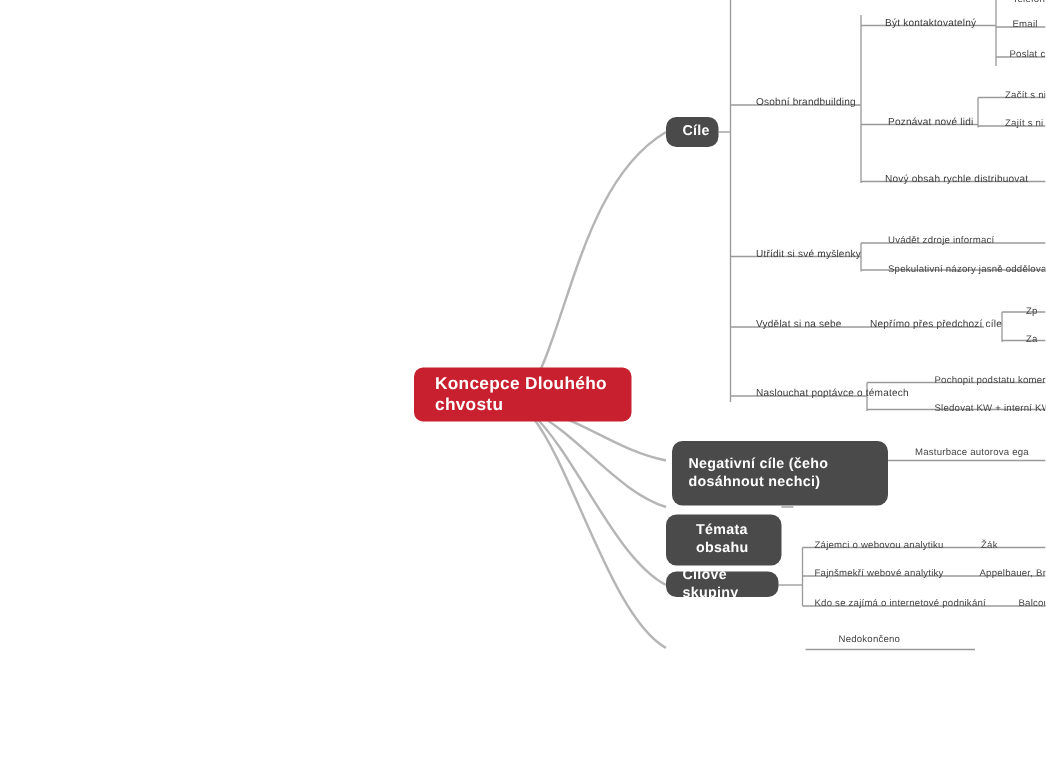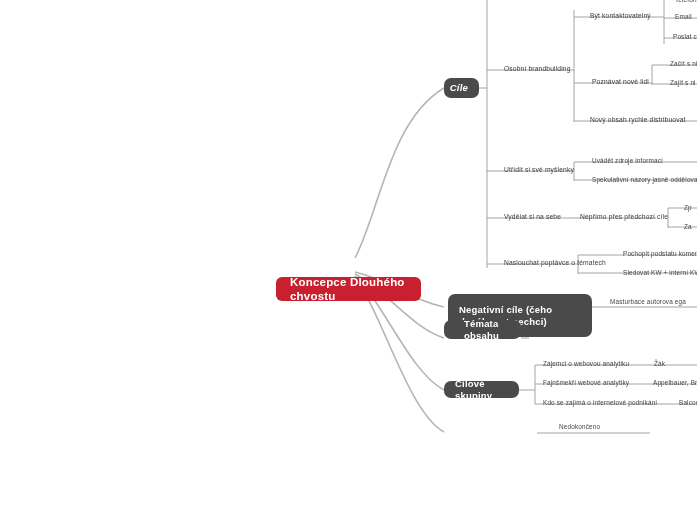--- a/index.html
+++ b/index.html
@@ -121,33 +121,33 @@
       <path d="M 519 390 L 535 390"></path>
       <path d="M 535 365 L 535 404"></path>
       <path d="M 535 365 L 697 365"></path>
       <path d="M 535 384 L 697 384"></path>
       <path d="M 535 404 L 697 404"></path>
 
       <path d="M 537 433 L 650 433"></path>
     </g>
   </svg>
 
-  <div class="node root" style="left:276px; top:245px; width:145px; height:24px;margin-top:32px;">
+  <div class="node root" style="left:276px; top:245px; width:145px; height:36px;">
     <span>Koncepce Dlouhého chvostu</span>
   </div>
 
-  <div class="node main" style="left:444px; top:78px; width:35px; height:20px; justify-content:flex-end;font-style:italic;">
+  <div class="node main" style="left:444px; top:78px; width:35px; height:20px; justify-content:flex-start;">
     <span>Cíle</span>
   </div>
 
   <div class="node main" style="left:448px; top:294px; width:144px; height:43px;">
     <span>Negativní cíle (čeho dosáhnout nechci)</span>
   </div>
 
-  <div class="node main" style="left:444px; top:320px; width:77px; height:19px;padding-left:20px;">
+  <div class="node main" style="left:444px; top:343px; width:77px; height:34px;padding-left:20px;">
     <span>Témata obsahu</span>
   </div>
 
   <div class="node main" style="left:444px; top:381px; width:75px; height:17px;">
     <span>Cílové skupiny</span>
   </div>
 
 
   <div class="leaf" style="left:504px; top:66px;"><span>Osobní brandbuilding</span></div>
   <div class="leaf" style="left:504px; top:167px;"><span>Utřídit si své myšlenky</span></div>

